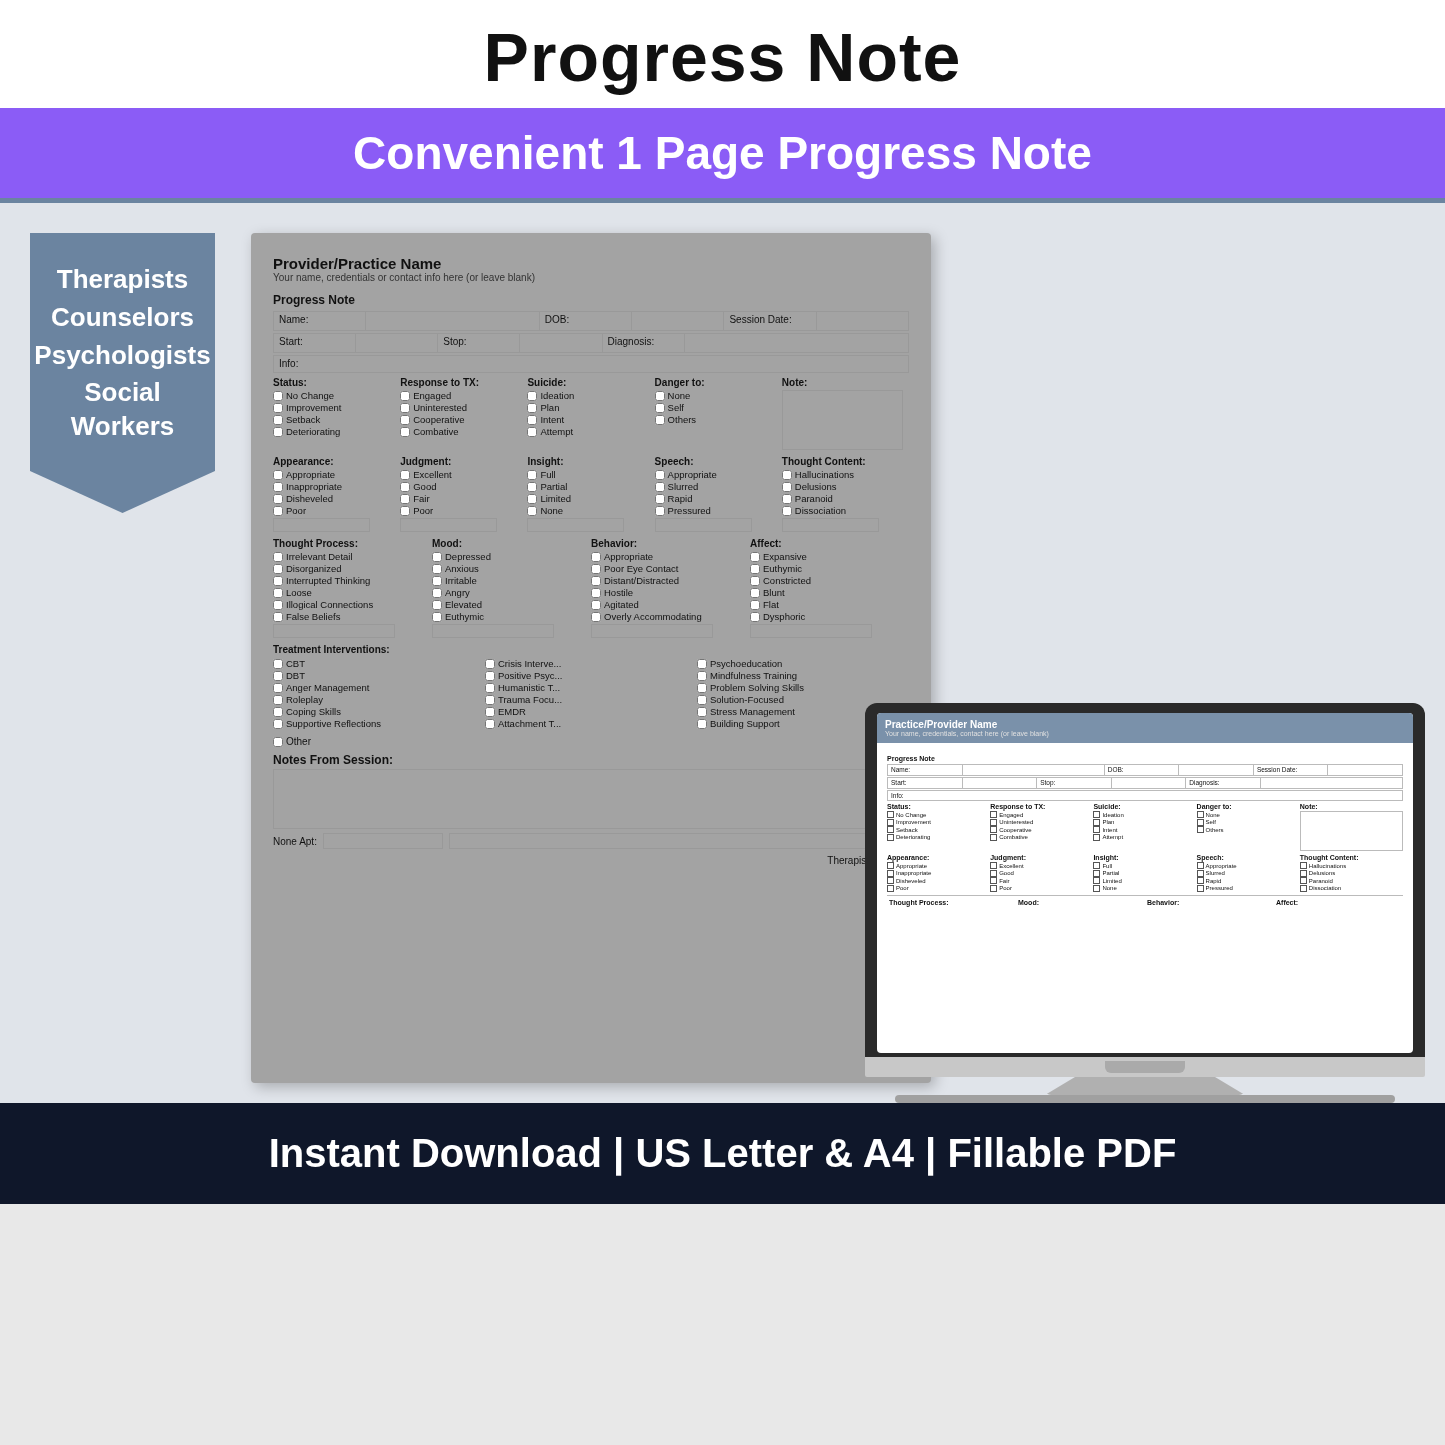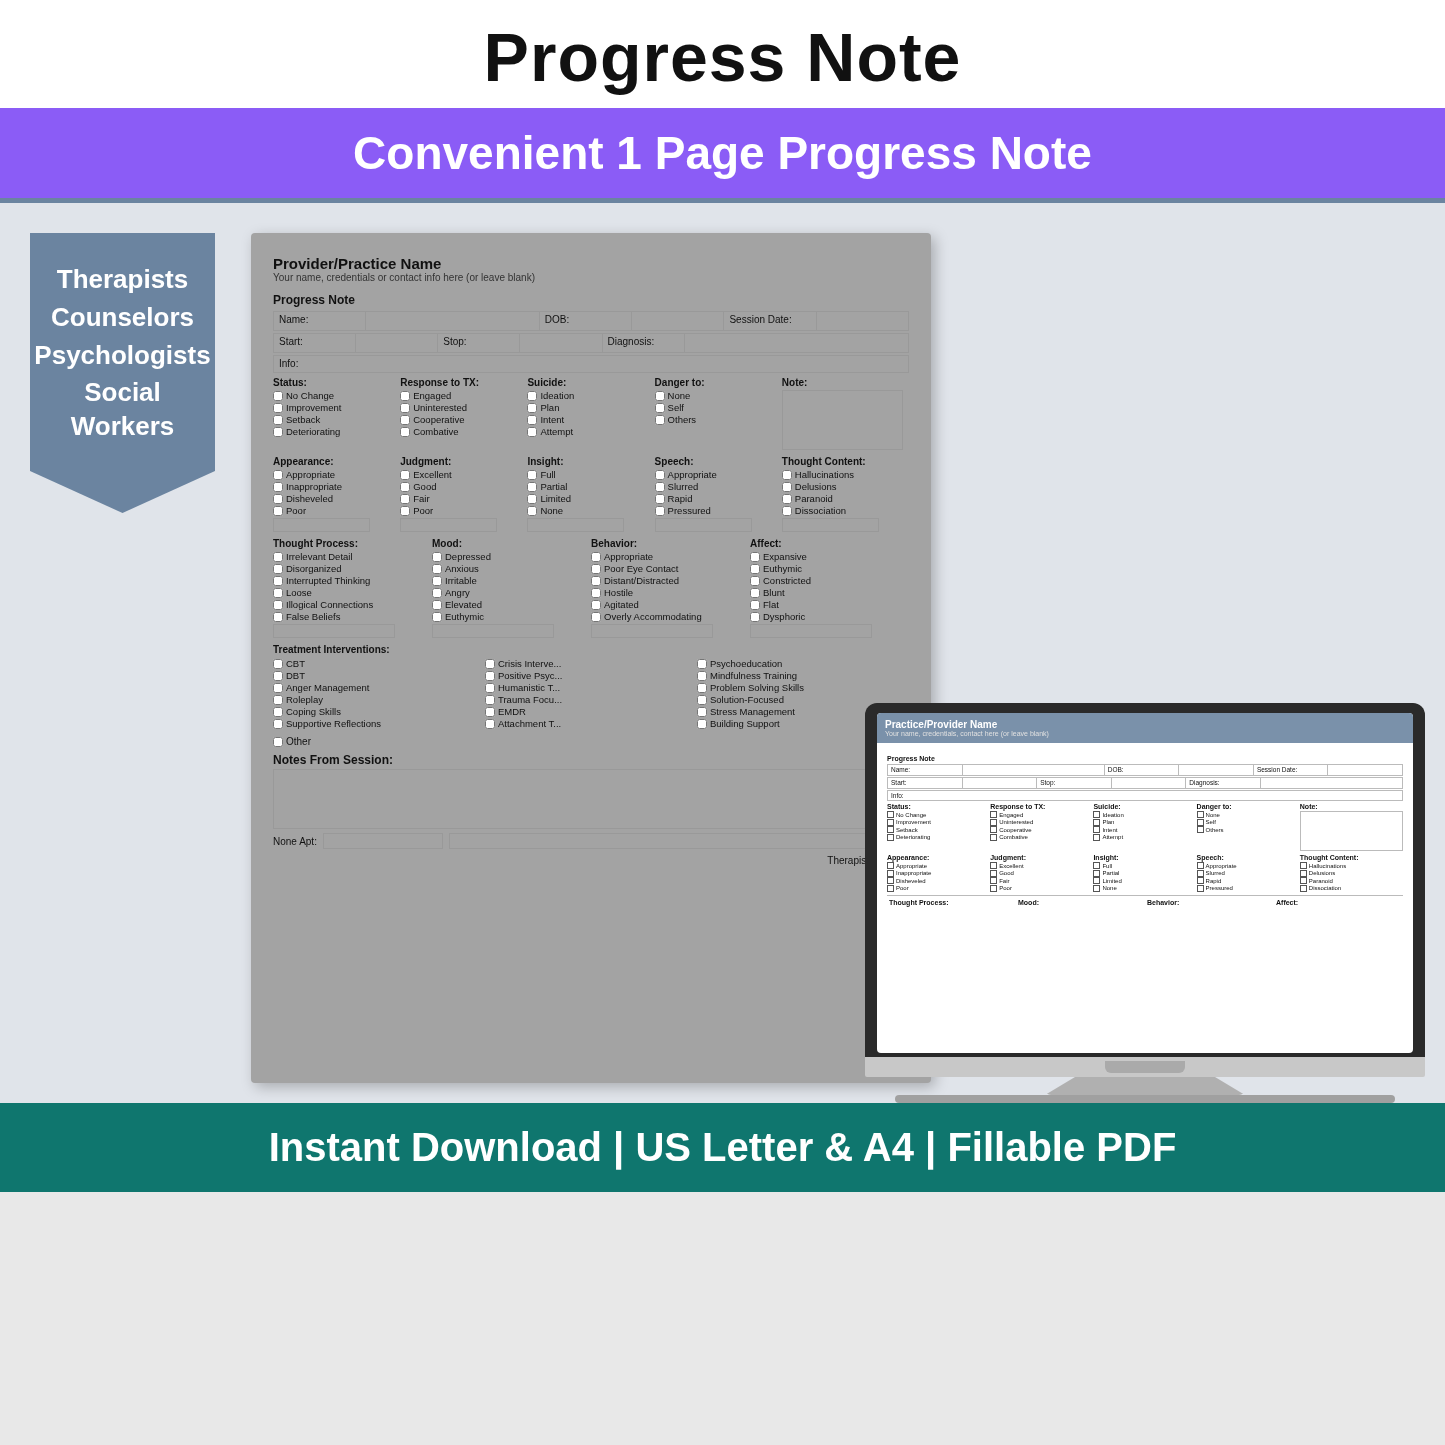--- a/index.html
+++ b/index.html
@@ -302,23 +302,23 @@
     }
     .lap-cb-col { flex: 1; }
     .lap-cb-title { font-size: 7px; font-weight: 700; margin-bottom: 1px; }
     .lap-cb-item { font-size: 6px; margin-bottom: 0.5px; display: flex; align-items: center; gap: 2px; }
     .lap-cb { width: 7px; height: 7px; border: 1px solid #555; display: inline-block; flex-shrink: 0; }
     .lap-bottom-row { display: flex; border-top: 1px solid #bbb; padding-top: 2px; }
     .lap-bottom-col { flex: 1; font-size: 7px; font-weight: 700; padding: 1px 2px; }
 
     
     .bottom-banner {
-      background: #0f766e;
+      background: #0f172a;
       text-align: center;
-      padding: 22px 0;
+      padding: 28px 0;
     }
     .bottom-banner-text {
       font-size: 40px;
       font-weight: 700;
       color: #ffffff;
     }
   </style>
 </head>
 <body>
 

